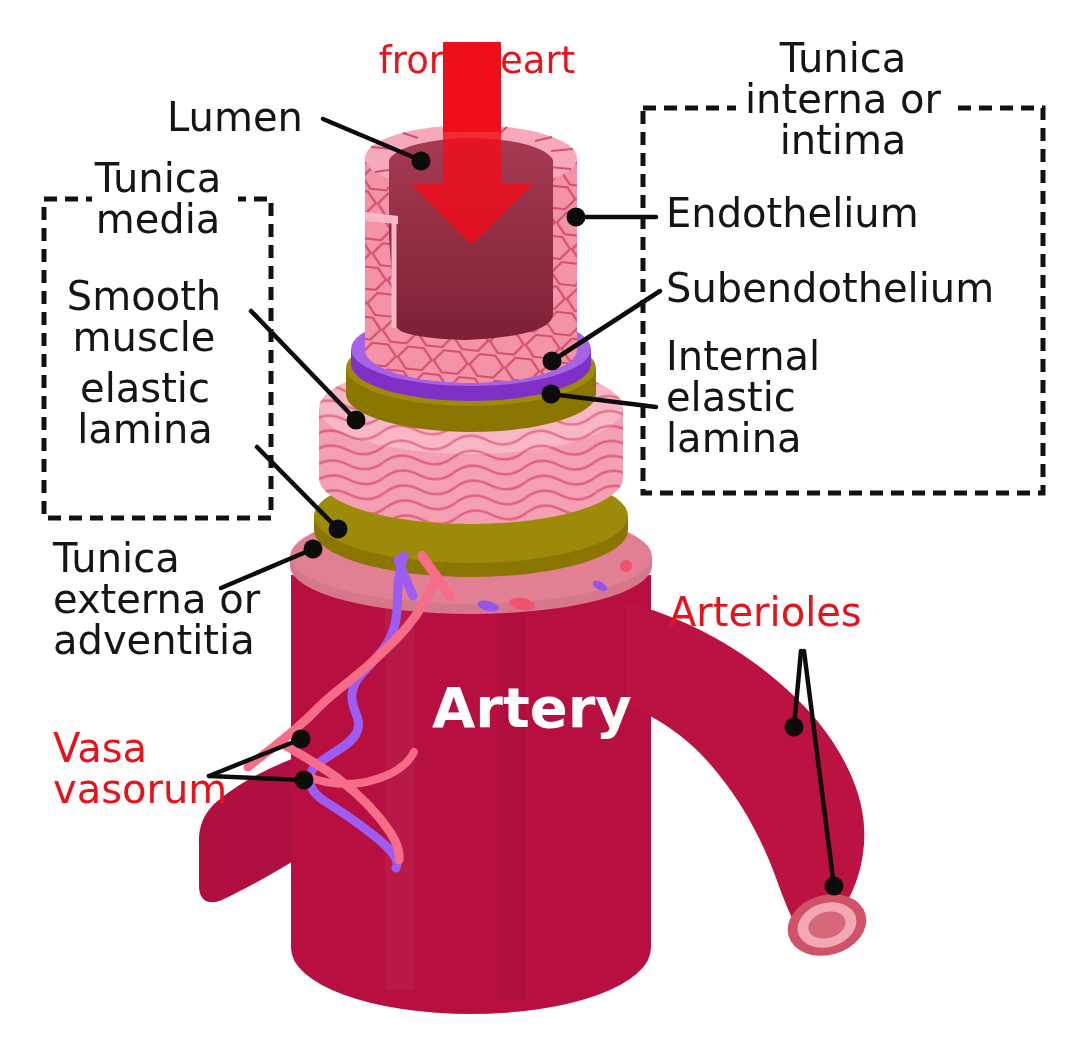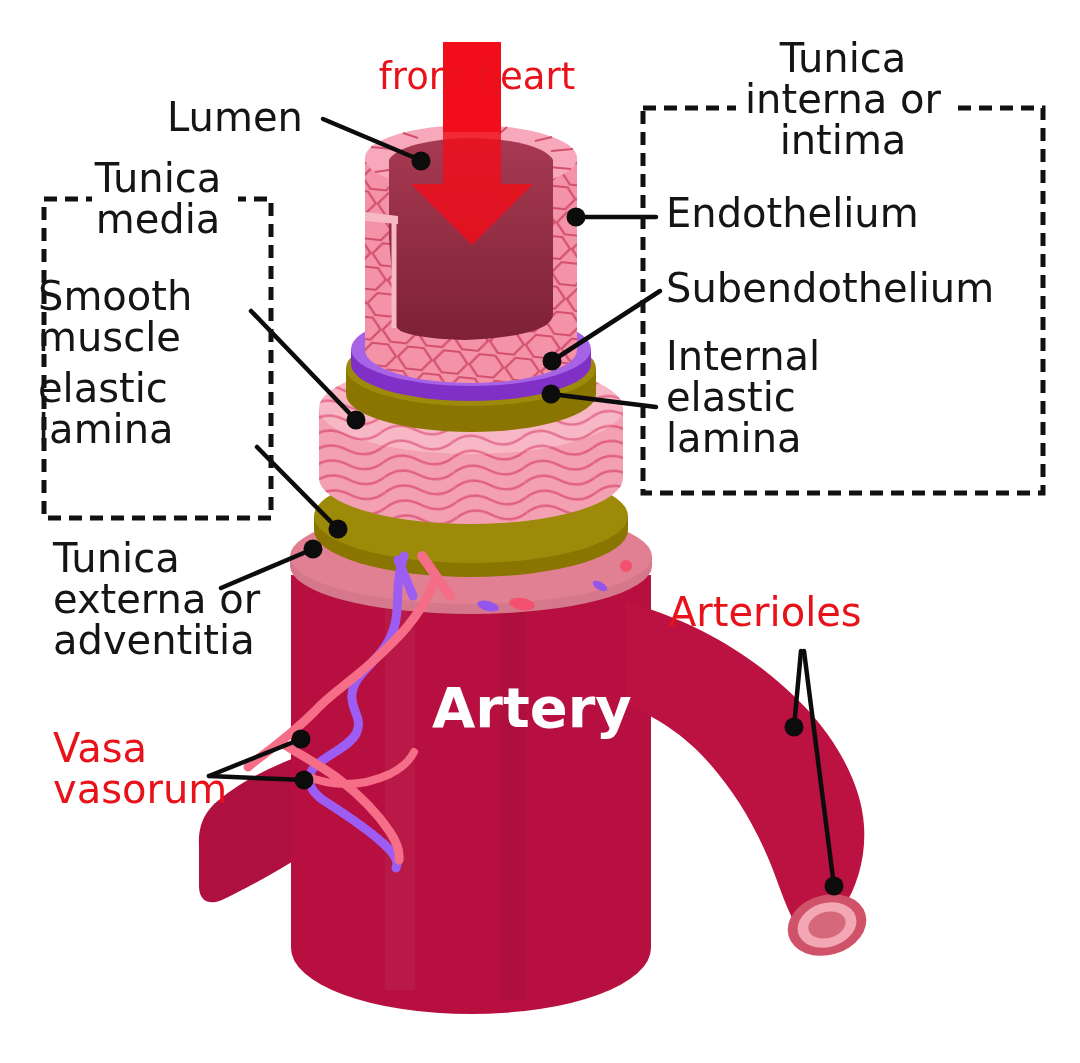--- a/index.html
+++ b/index.html
@@ -2,24 +2,24 @@
 <html><head>
 <meta charset="utf-8">
 <style>
   html,body{margin:0;padding:0;background:#ffffff;}
   .stage{position:relative;width:1080px;height:1063px;background:#ffffff;overflow:hidden;
          font-family:"DejaVu Sans","Liberation Sans",sans-serif;}
   .stage svg{position:absolute;left:0;top:0;}
   .lbl{position:absolute;font-size:40px;line-height:41px;color:#151515;white-space:nowrap;}
   .lbl div{white-space:nowrap;}
   .center{text-align:center;}
-  .right{text-align:left;}
+  .right{text-align:center;}
   .red{color:#e8121a;}
   .white-title{color:#ffffff;font-weight:bold;font-size:56px;line-height:56px;}
-  .fh{font-size:37px;line-height:37px;margin-top:16px;}
+  .fh{font-size:37px;line-height:37px;}
 </style>
 </head>
 <body>
 
 <div class="stage">
 
 <svg width="1080" height="1063" viewBox="0 0 1080 1063">
   <defs>
     <linearGradient id="lumenGrad" x1="0" y1="0" x2="0" y2="1">
       <stop offset="0" stop-color="#a63a52"></stop>

